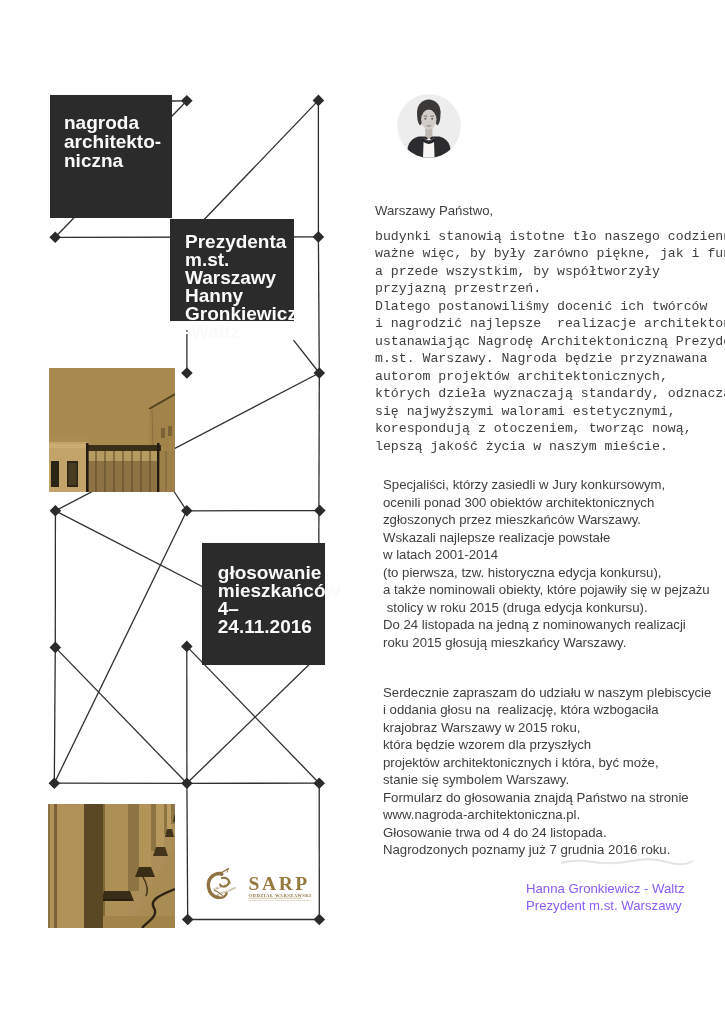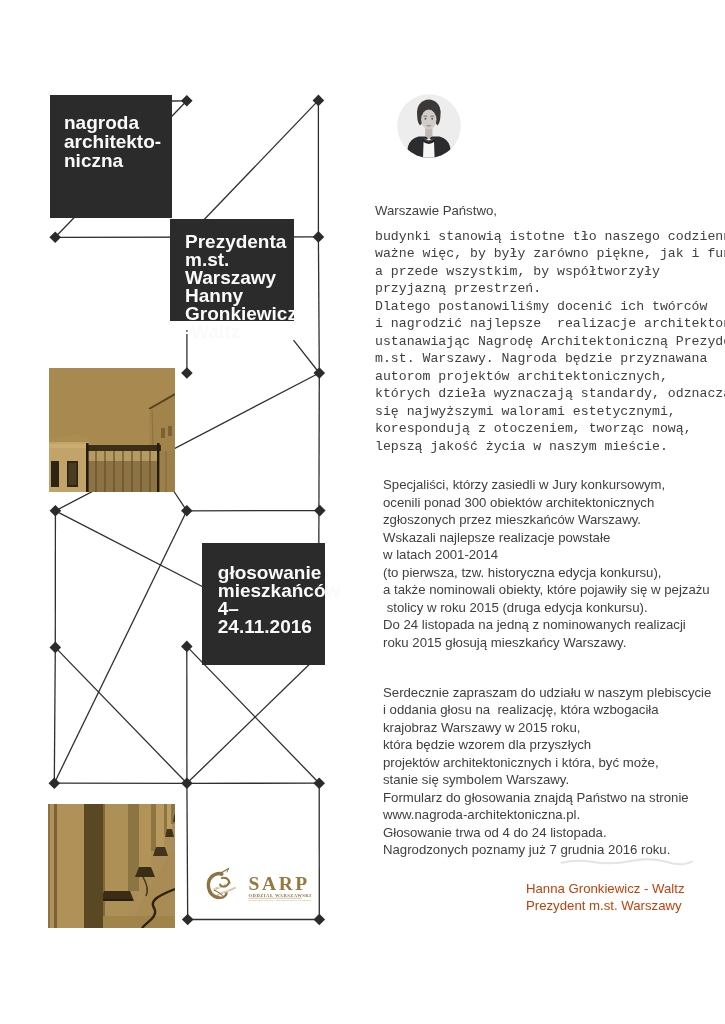--- a/index.html
+++ b/index.html
@@ -2,21 +2,21 @@
 <html><head>
 <meta charset="utf-8">
 <style>
 html,body{margin:0;padding:0;}
 body{width:725px;height:1024px;position:relative;background:#fff;overflow:hidden;
  font-family:"Liberation Sans",sans-serif;}
 .abs{position:absolute;}
 .box{position:absolute;background:#2b2b2b;color:#fafafa;font-weight:bold;
  font-size:19px;box-sizing:border-box;}
 .body-txt{position:absolute;left:375px;font-size:13.2px;line-height:17.5px;color:#404040;white-space:nowrap;}
-.sig{position:absolute;left:526px;font-size:13.2px;line-height:17.5px;color:#c2410c;white-space:nowrap;}
+.sig{position:absolute;left:526px;font-size:13.2px;line-height:17.5px;color:#8b5cf6;white-space:nowrap;}
 </style>
 </head>
 <body>
 
 <svg class="abs" style="left:0;top:0;" width="725" height="1024" viewBox="0 0 725 1024">
 <g stroke="#2f2f2f" stroke-width="1.3" fill="none">
 <line x1="172" y1="101" x2="186.8" y2="100.8"></line>
 <line x1="55.2" y1="237.3" x2="186.8" y2="100.8"></line>
 <line x1="318.4" y1="100.4" x2="195.6" y2="228.5"></line>
 <line x1="318.4" y1="100.4" x2="318.4" y2="236.9"></line>
@@ -172,21 +172,21 @@
 <text x="14" y="24.5" fill="#8f7340" font-size="3.4" font-family="Liberation Sans" transform="rotate(-22 14 24.5)">zakochaj się</text>
 <text x="17.5" y="30" fill="#8f7340" font-size="3.4" font-family="Liberation Sans" transform="rotate(-22 17.5 30)">w Warszawie</text>
 <g fill="#96793f" font-family="Liberation Serif" font-weight="bold">
 <text x="48.5" y="23.5" font-size="19.5" letter-spacing="2.6">SARP</text>
 </g>
 <text x="48.5" y="30.6" fill="#8f7340" font-size="4.6" font-family="Liberation Serif" font-weight="bold" letter-spacing="0.5">ODDZIAŁ WARSZAWSKI</text>
 <text x="48.5" y="35.2" fill="#a08648" font-size="2.9" font-family="Liberation Serif">STOWARZYSZENIE ARCHITEKTÓW POLSKICH</text>
 <line x1="48.5" y1="32.2" x2="102" y2="32.2" stroke="#a08648" stroke-width="0.5"></line>
 </svg>
 
-<div class="body-txt" style="top:202.3px;">Warszawie Państwo,</div>
+<div class="body-txt" style="top:202.3px;">Warszawy Państwo,</div>
 <div class="body-txt" style="top:227.5px;font-family:Liberation Mono, monospace;">budynki stanowią istotne tło naszego codziennego życia,<br>
 ważne więc, by były zarówno piękne, jak i funkcjonalne,<br>
 a przede wszystkim, by współtworzyły<br>
 przyjazną przestrzeń.<br>
 Dlatego postanowiliśmy docenić ich twórców<br>
 i nagrodzić najlepsze&nbsp; realizacje architektoniczne,<br>
 ustanawiając Nagrodę Architektoniczną Prezydenta<br>
 m.st. Warszawy. Nagroda będzie przyznawana<br>
 autorom projektów architektonicznych,<br>
 których dzieła wyznaczają standardy, odznaczają<br>

